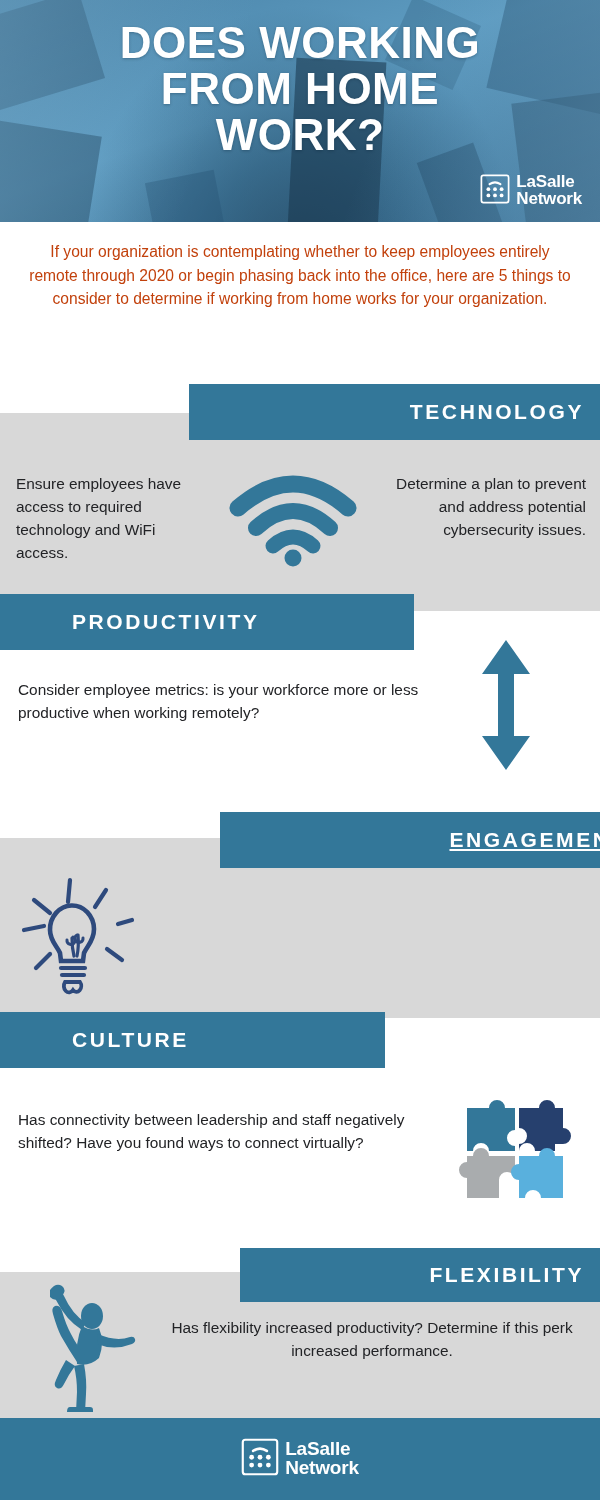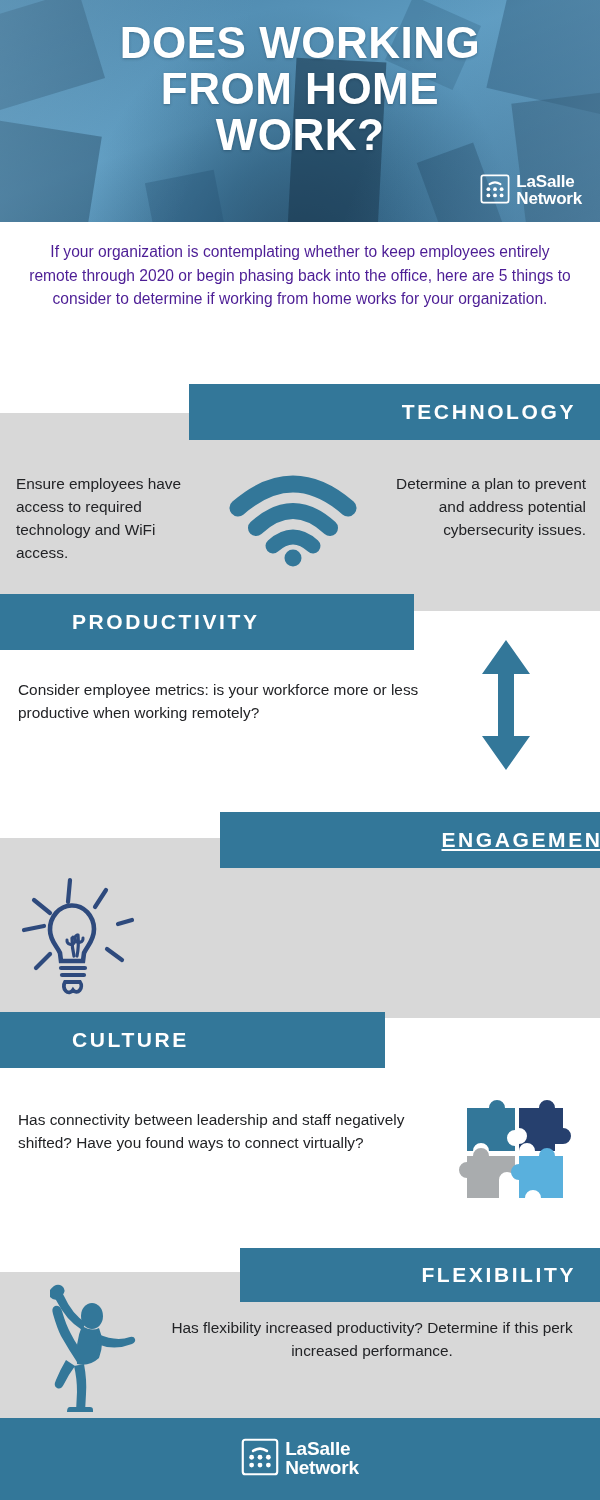--- a/index.html
+++ b/index.html
@@ -77,21 +77,21 @@
     letter-spacing: -0.2px;
   }
   .logo-words span { display: block; }
 
   
   .intro {
     position: absolute;
     left: 28px; top: 240px;
     width: 544px;
     text-align: center;
-    color: #4c1d95;
+    color: #c2410c;
     font-size: 15.6px;
     line-height: 1.52;
   }
 
   
   .band {
     position: absolute;
     left: 0;
     width: 600px;
     background: #d8d8d8;
@@ -100,21 +100,21 @@
     position: absolute;
     background: #337799;
     color: #ffffff;
     font-size: 21px;
     font-weight: 700;
     letter-spacing: 2.6px;
     display: flex;
     align-items: center;
     text-transform: uppercase;
   }
-  .titlebar.right-aligned { justify-content: flex-end; padding-right: 24px; }
+  .titlebar.right-aligned { justify-content: flex-end; padding-right: 16px; }
   .titlebar.left-aligned  { justify-content: flex-start; padding-left: 72px; }
   .body-text {
     position: absolute;
     color: #222326;
     font-size: 15.4px;
     line-height: 1.50;
   }
   .ta-left   { text-align: left; }
   .ta-right  { text-align: right; }
   .ta-center { text-align: center; }

